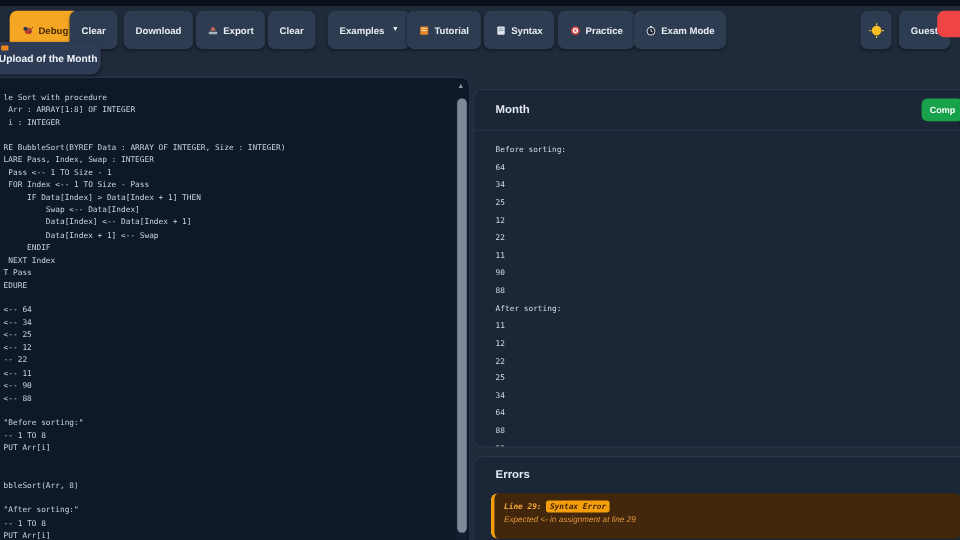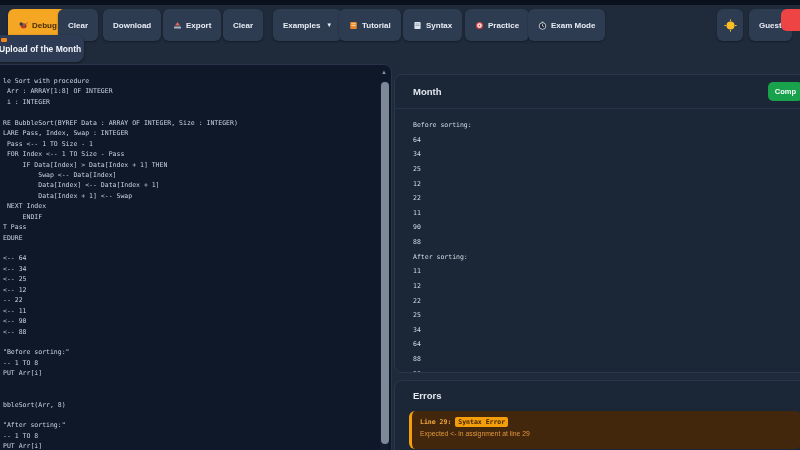--- a/index.html
+++ b/index.html
@@ -57,21 +57,21 @@
     color:#ffffff;font-size:7.5px;font-weight:bold;padding:0 7px;font-family:"Liberation Sans",sans-serif;
   }
   .outbody{padding:9px 0 0 18px;}
   .out-line{
     height:14.63px;white-space:pre;color:#d3dce6;
     font-family:"DejaVu Sans Mono","Liberation Mono",monospace;font-size:6.5px;line-height:14.63px;
   }
   .errhead{height:28px;border-bottom:none;}
   .errbox{
     margin:2px 8px 0 14px;height:38px;background:#42270c;border-left:3px solid #f59e0b;
-    border-radius:6px;box-sizing:border-box;padding:7px 8px 0 8px;
+    border-radius:6px;box-sizing:border-box;padding:7px 8px 0 8px;font-style:italic;
   }
   .errline1{font-family:"DejaVu Sans Mono","Liberation Mono",monospace;font-size:6.5px;color:#f5a83c;font-weight:bold;}
   .errchip{background:#f59e0b;color:#402300;padding:1px 3px;border-radius:2px;font-weight:bold;}
   .errmsg{margin-top:4px;font-size:6.8px;color:#e2953a;font-family:"Liberation Sans",sans-serif;}
 </style>
 </head>
 <body>
 
 <div class="topstrip"></div>
 
@@ -181,22 +181,22 @@
       <div class="code-line"> i : INTEGER</div>
       <div class="code-line"></div>
       <div class="code-line">RE BubbleSort(BYREF Data : ARRAY OF INTEGER, Size : INTEGER)</div>
       <div class="code-line">LARE Pass, Index, Swap : INTEGER</div>
       <div class="code-line"> Pass &lt;-- 1 TO Size - 1</div>
       <div class="code-line"> FOR Index &lt;-- 1 TO Size - Pass</div>
       <div class="code-line">     IF Data[Index] &gt; Data[Index + 1] THEN</div>
       <div class="code-line">         Swap &lt;-- Data[Index]</div>
       <div class="code-line">         Data[Index] &lt;-- Data[Index + 1]</div>
       <div class="code-line">         Data[Index + 1] &lt;-- Swap</div>
+      <div class="code-line">     ENDIF</div>
       <div class="code-line"> NEXT Index</div>
-      <div class="code-line">     ENDIF</div>
       <div class="code-line">T Pass</div>
       <div class="code-line">EDURE</div>
       <div class="code-line"></div>
       <div class="code-line">&lt;-- 64</div>
       <div class="code-line">&lt;-- 34</div>
       <div class="code-line">&lt;-- 25</div>
       <div class="code-line">&lt;-- 12</div>
       <div class="code-line">-- 22</div>
       <div class="code-line">&lt;-- 11</div>
       <div class="code-line">&lt;-- 90</div>

